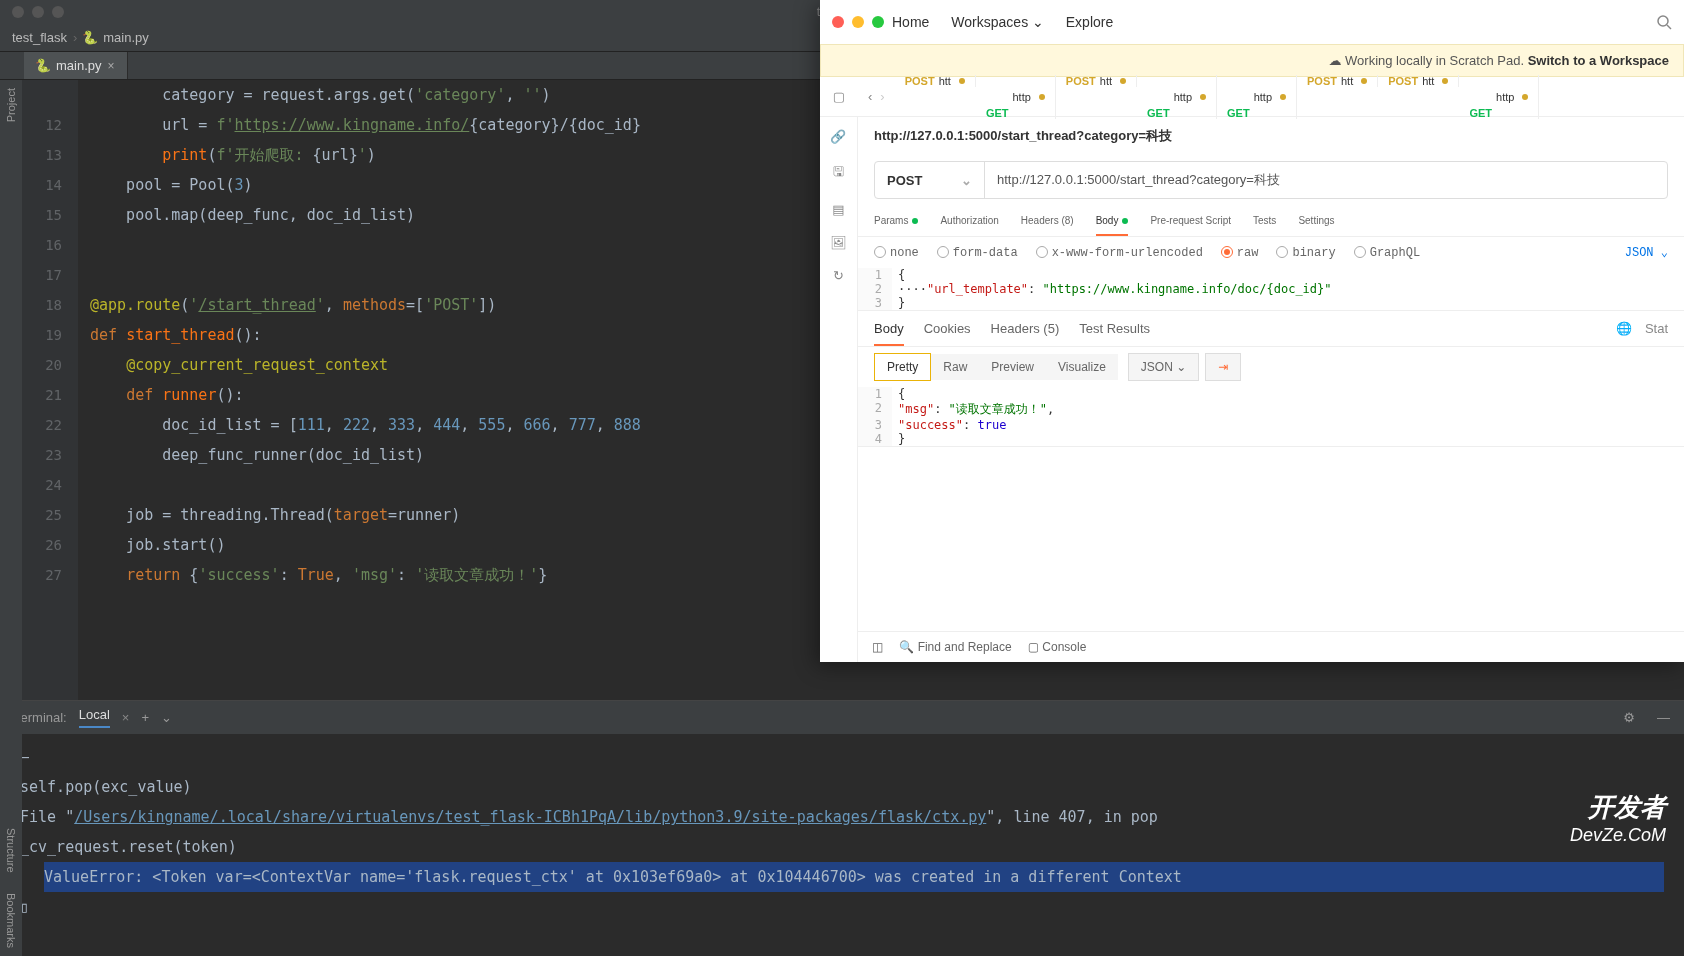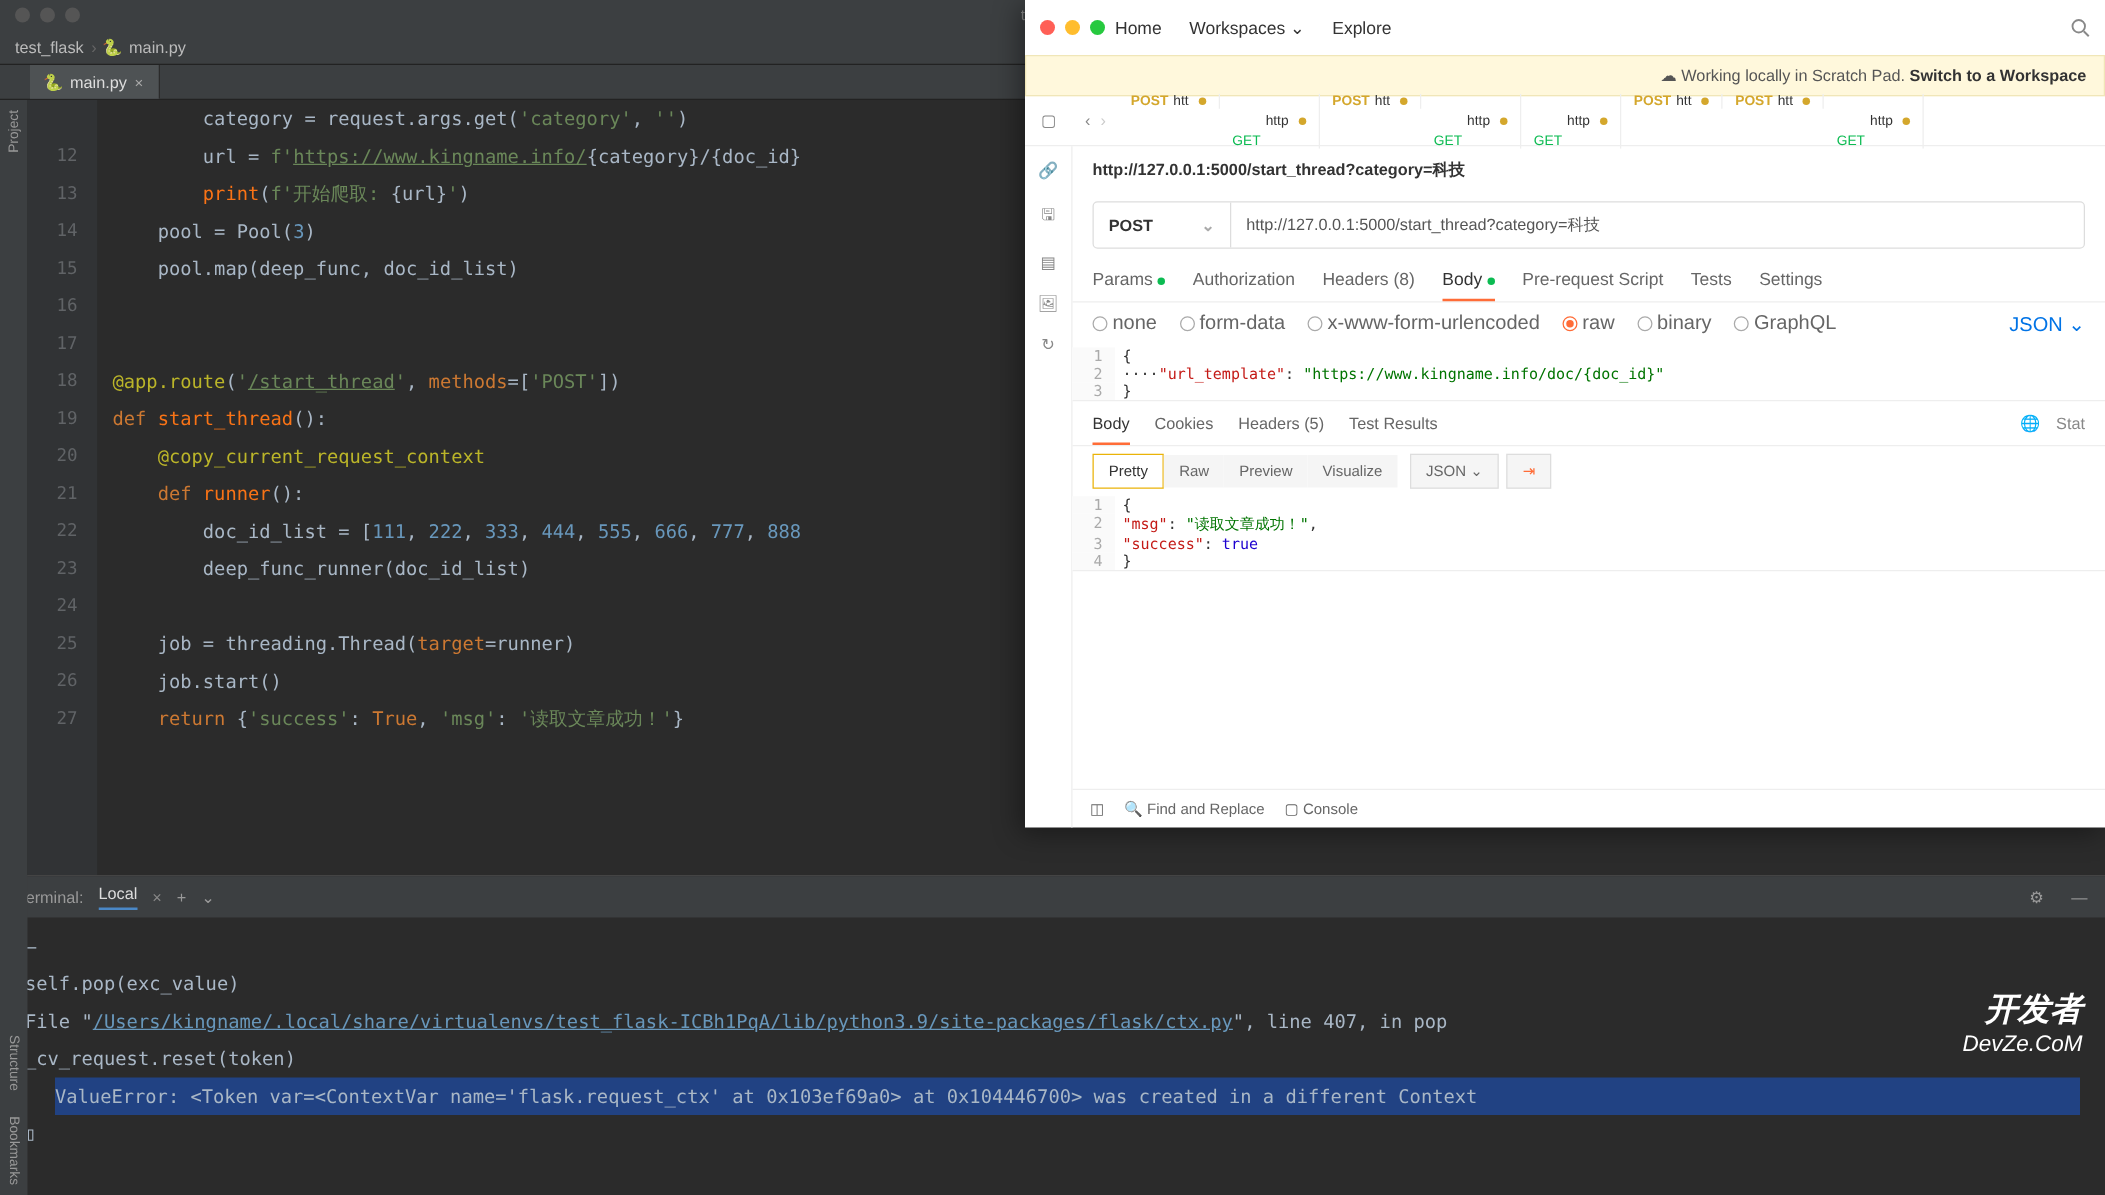--- a/index.html
+++ b/index.html
@@ -46,33 +46,33 @@
 .pm-nav{display:flex;gap:22px;margin-left:8px;}
 .pm-nav-item{color:#333;font-size:14px;}
 .pm-search{margin-left:auto;color:#888;}
 .pm-banner { background:#fff8dc; border:1px solid #f0e6b8; padding:8px 14px; font-size:13px; color:#555; text-align:right; }
 .pm-banner b{color:#333;}
 .pm-tabrow { display:flex; align-items:center; height:40px; border-bottom:1px solid #eee; }
 .pm-left-icons{width:38px;display:flex;justify-content:center;color:#888;}
 .pm-back-nav{display:flex;gap:8px;padding:0 10px;color:#888;}
 .pm-reqtab { display:flex; align-items:center; gap:4px; padding:0 10px; height:100%; border-right:1px solid #eee; font-size:11px; }
 .pm-reqtab .meth-post{color:#d4a72c;font-weight:600;}
-.pm-reqtab .meth-get{color:#0cbb52;font-weight:400;margin-top:32px;}
+.pm-reqtab .meth-get{color:#0cbb52;font-weight:700;margin-top:32px;}
 .pm-reqtab .dot{width:6px;height:6px;border-radius:50%;background:#d4a72c;margin-left:4px;}
 .pm-sidebar{width:38px;border-right:1px solid #eee;display:flex;flex-direction:column;align-items:center;gap:18px;padding-top:12px;color:#888;}
 .pm-main{flex:1;display:flex;}
 .pm-content{flex:1;display:flex;flex-direction:column;}
 .pm-urlbar{padding:10px 16px;font-size:13px;font-weight:600;color:#333;}
 .pm-reqline{display:flex;gap:0;margin:6px 16px;border:1px solid #ddd;border-radius:4px;height:38px;}
 .pm-method-sel{width:110px;display:flex;align-items:center;justify-content:space-between;padding:0 12px;border-right:1px solid #ddd;font-weight:600;}
 .pm-url-input{flex:1;padding:0 12px;display:flex;align-items:center;color:#555;}
-.pm-subtabs{display:flex;gap:22px;padding:10px 16px;border-bottom:1px solid #eee;font-size:14px;color:#666;}
+.pm-subtabs{display:flex;gap:22px;padding:10px 16px;border-bottom:1px solid #eee;font-size:10px;color:#666;}
 .pm-subtabs .active{color:#333;border-bottom:2px solid #ff6c37;padding-bottom:8px;margin-bottom:-10px;}
 .pm-subtabs .dot-sm{width:6px;height:6px;border-radius:50%;background:#0cbb52;display:inline-block;margin-left:4px;}
-.pm-bodytypes{display:flex;gap:18px;padding:8px 16px;font-size:16px;color:#666;}
+.pm-bodytypes{display:flex;gap:18px;padding:8px 16px;font-size:12px;color:#666;align-items:center;font-family:Liberation Mono, monospace;}
 .pm-radio{width:12px;height:12px;border:1px solid #aaa;border-radius:50%;display:inline-block;margin-right:4px;vertical-align:middle;}
 .pm-radio.checked{border-color:#ff6c37;}
 .pm-radio.checked::after{content:'';display:block;width:6px;height:6px;background:#ff6c37;border-radius:50%;margin:2px;}
 .pm-json-sel{margin-left:auto;color:#0073e6;}
 .pm-editor{flex:0 0 auto;background:#fff;font-family:'Menlo',monospace;font-size:12px;border-bottom:1px solid #eee;}
 .pm-ed-line{display:flex;}
 .pm-ed-gut{width:34px;text-align:right;color:#aaa;padding-right:10px;background:#fafafa;}
 .pm-ed-code{padding-left:6px;}
 .pm-ed-code .jkey{color:#c41a16;} .pm-ed-code .jstr{color:#007400;} .pm-ed-code .jbool{color:#1c00cf;}
 .pm-resp-tabs{display:flex;gap:20px;padding:10px 16px;font-size:13px;color:#666;border-bottom:1px solid #eee;}

